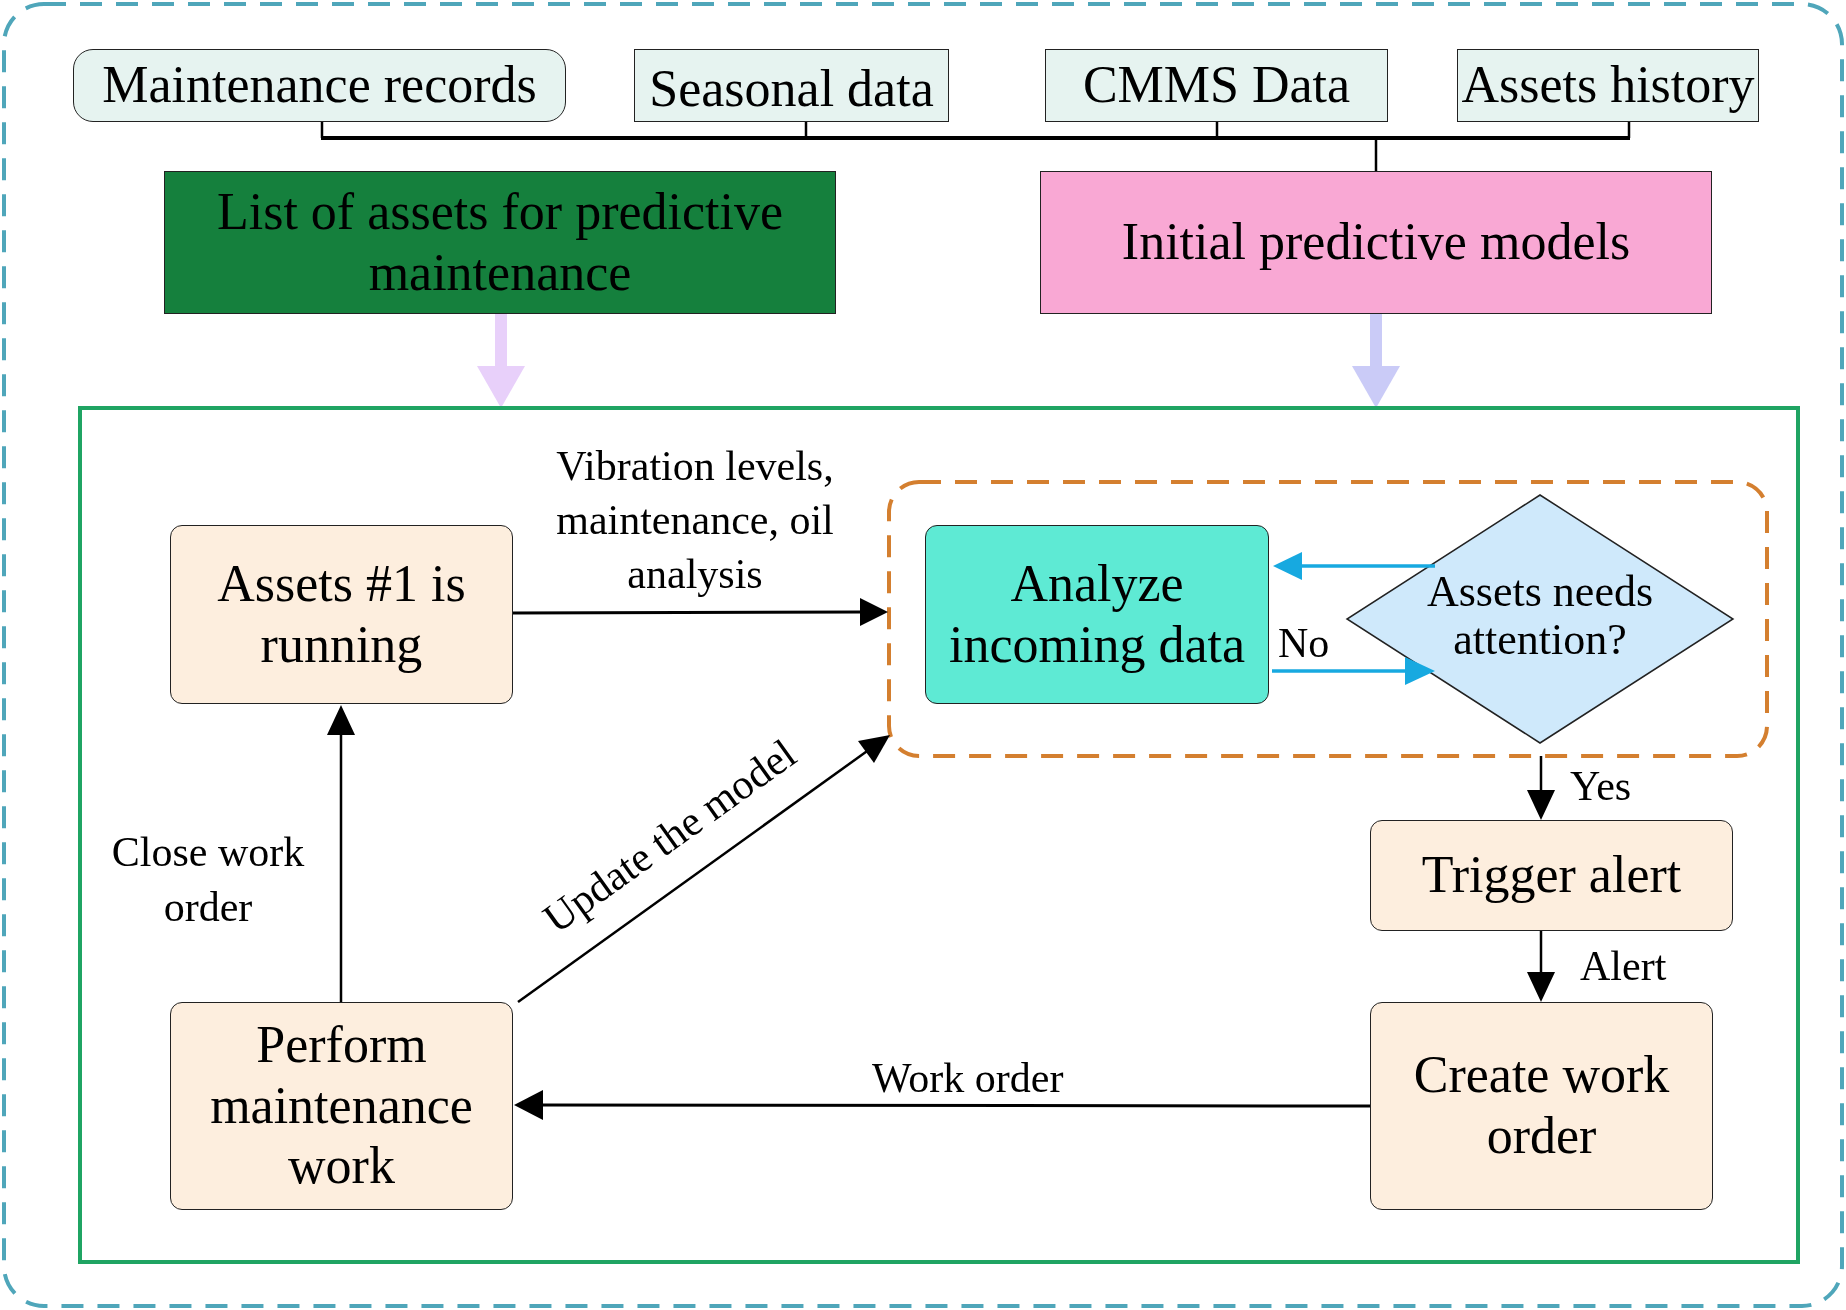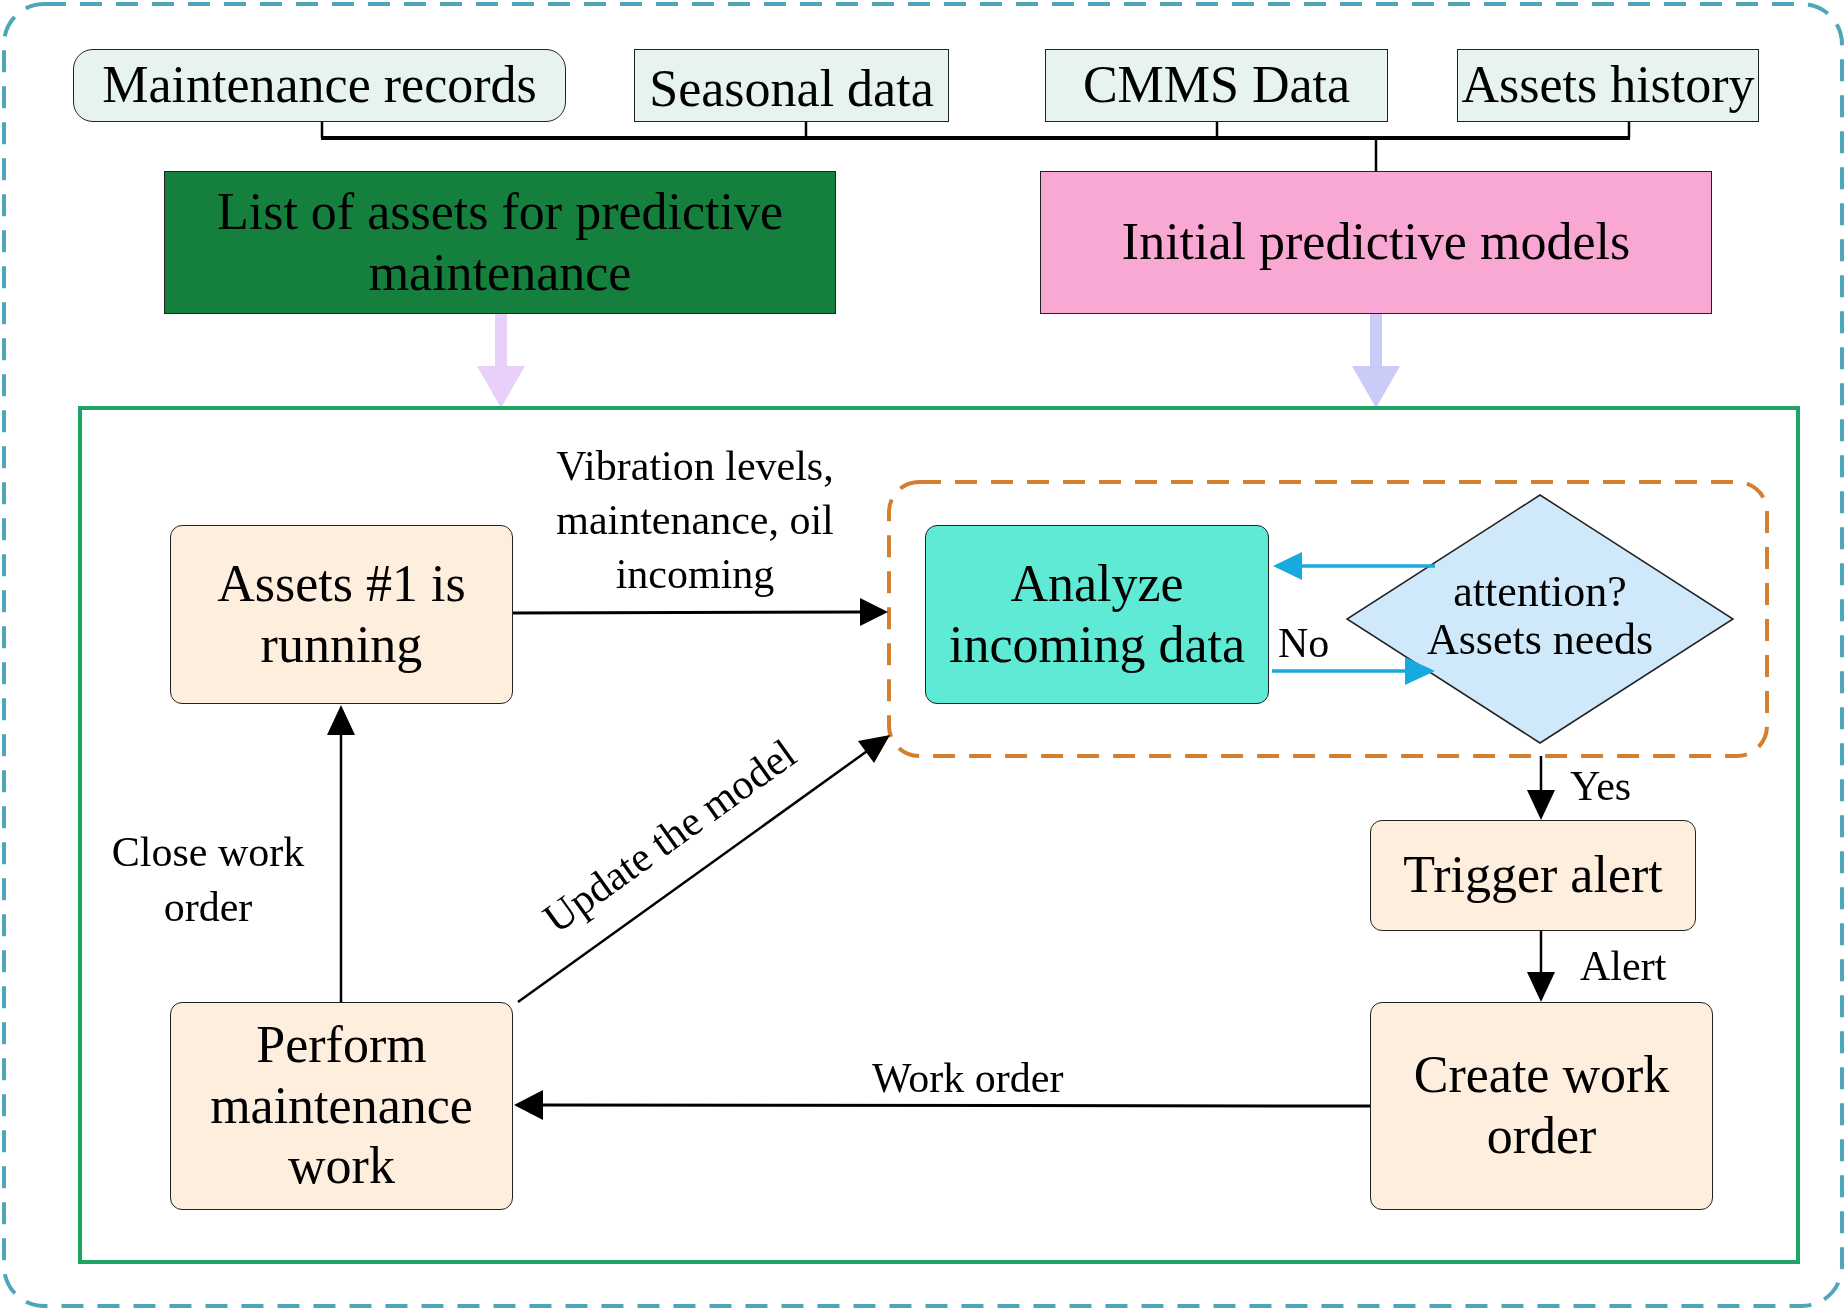--- a/index.html
+++ b/index.html
@@ -118,43 +118,43 @@
   <span>Assets #1 is</span>
   <span>running</span>
 </div>
 
 <div class="box analyze" style="left:925px;top:525px;width:344px;height:179px;flex-direction:column;">
   <span>Analyze</span>
   <span>incoming data</span>
 </div>
 
 <div class="lbl" style="left:1390px;top:568px;width:300px;font-size:44px;line-height:1.08;">
+  <div>Assets needs</div>
   <div>attention?</div>
-  <div>Assets needs</div>
 </div>
 
-<div class="box step" style="left:1370px;top:820px;width:326px;height:111px;">
+<div class="box step" style="left:1370px;top:820px;width:363px;height:111px;">
   <span>Trigger alert</span>
 </div>
 
 <div class="box step" style="left:1370px;top:1002px;width:343px;height:208px;flex-direction:column;">
   <span>Create work</span>
   <span>order</span>
 </div>
 
 <div class="box step" style="left:170px;top:1002px;width:343px;height:208px;flex-direction:column;">
   <span>Perform</span>
   <span>maintenance</span>
   <span>work</span>
 </div>
 
 <div class="lbl edge-lbl" style="left:530px;top:440px;width:330px;line-height:1.28;">
   <div>Vibration levels,</div>
   <div>maintenance, oil</div>
-  <div>incoming</div>
+  <div>analysis</div>
 </div>
 
 <div class="lbl edge-lbl" style="left:1278px;top:587px;margin-top:32px;">No</div>
 
 <div class="lbl edge-lbl" style="left:1570px;top:762px;">Yes</div>
 
 <div class="lbl edge-lbl" style="left:1580px;top:942px;">Alert</div>
 
 <div class="lbl edge-lbl" style="left:872px;top:1054px;">Work order</div>
 

